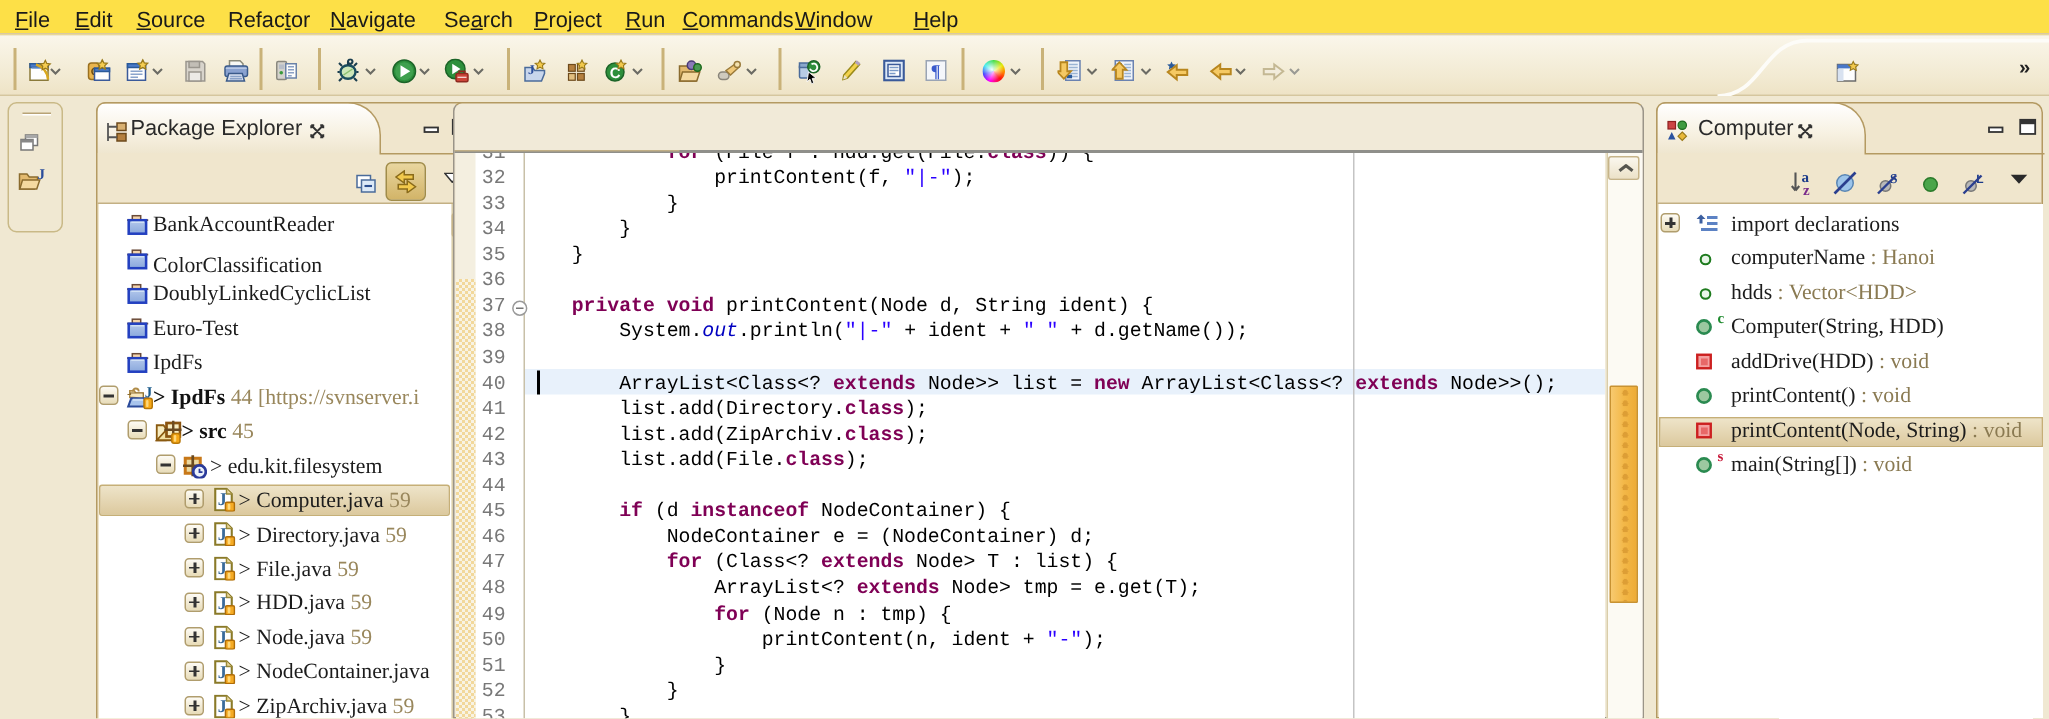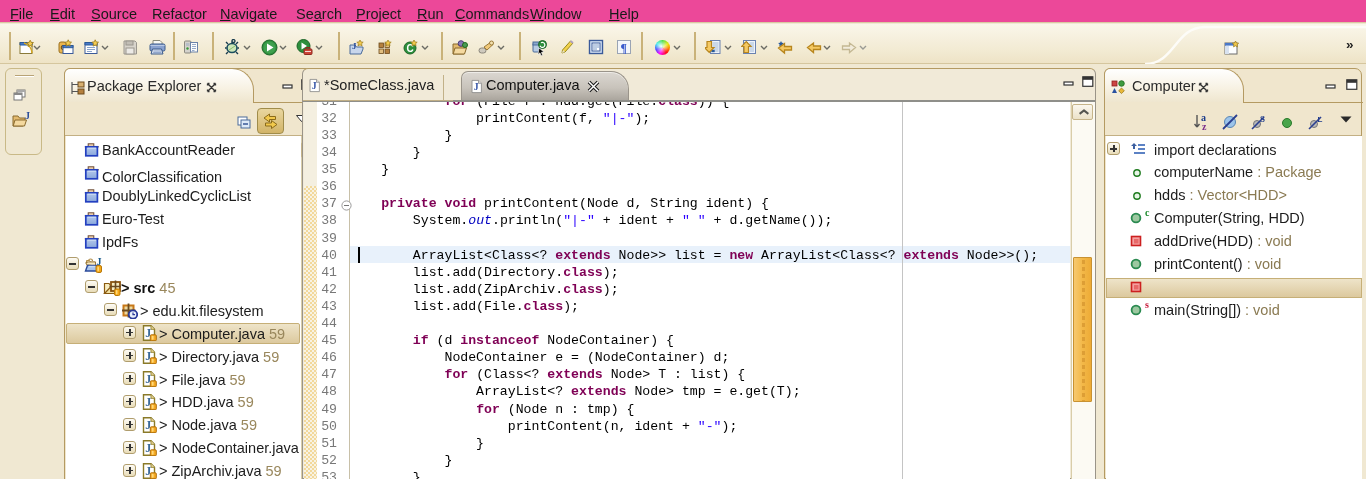--- a/index.html
+++ b/index.html
@@ -1,37 +1,37 @@
 <!DOCTYPE html>
 <html><head>
 <meta charset="utf-8">
 <style>
 * { margin:0; padding:0; box-sizing:border-box; }
 html,body { width:1366px; height:479px; overflow:hidden; }
 body { font-family:"Liberation Sans", sans-serif; background:#f0e8d2; }
 #root { position:relative; width:1366px; height:479px; background:#f0e8d2; overflow:hidden; }
 .abs { position:absolute; }
 #menubar { position:absolute; left:0; top:0; width:1366px; height:23px;
-  background:#ec4899; border-bottom:1px solid #d9c9a2; }
+  background:#fde047; border-bottom:1px solid #d9c9a2; }
 #menubar .mi { position:absolute; top:5.5px; font-size:14.5px; color:#1a1a1a; }
 #toolbar { position:absolute; left:0; top:24px; width:1366px; height:40px;
   background:linear-gradient(#faf6ea,#f2ead2 70%,#eee3c6); border-bottom:1px solid #d5c69e; }
 .tbsep { position:absolute; top:8px; width:2px; height:28px;
   background:#c9b279; }
 .chev { position:absolute; top:21px; width:8px; height:6px; }
 .ticon { position:absolute; top:15px; width:17px; height:17px; }
 .panel { position:absolute; border:1px solid #b49a62; border-radius:7px 7px 0 0; background:#f0e6cd; }
 .vtitle-tab { position:absolute; top:-1px; height:34px;
   background:linear-gradient(#ffffff,#f7f1e2 60%,#efe6cf);
   border:1px solid #b49a62; border-bottom:0;
   border-radius:6px 22px 0 0; }
 .vtitle-text { position:absolute; top:9.5px; font-size:14.5px; color:#2a2a2a; white-space:nowrap; }
 .goldline { position:absolute; height:1px; background:#b49a62; }
 .white { background:#fff; }
-.trow { position:absolute; font-size:14.5px; color:#1c1c1c; white-space:nowrap; }
+.trow { position:absolute; font-size:14.5px; color:#1c1c1c; white-space:nowrap;font-family:Liberation Serif, serif; }
 .grey { color:#99875c; }
 .grey2 { color:#8a7a52; }
 .selrow { position:absolute; background:linear-gradient(#eee4c9,#dcc99e);
   border:1px solid #c6af77; border-radius:2px; }
 .expbox { position:absolute; width:13px; height:13px; border:1px solid #b09d6d;
   border-radius:3px; background:linear-gradient(#fdfbf5,#e8dcb8); }
 .expbox i { position:absolute; left:2px; top:5px; width:7px; height:1.6px; background:#333; }
 .expbox.plus b { position:absolute; left:5px; top:2px; width:1.6px; height:7px; background:#333; }
 .sbtrack { position:absolute; background:#fcfaf3; border-left:1px solid #d9cda9; border-right:1px solid #d9cda9; }
 .sbthumb { position:absolute; width:13px;
@@ -419,20 +419,21 @@
 <svg class="abs" style="left:19px;top:97.7px" width="16" height="16">
           <use href="#i-folder"></use>
         </svg>
         <div class="trow" style="left:37px;top:97.9px">IpdFs</div>
 <div class="expbox" style="left:1px;top:121.2px;">
           <i></i>
         </div>
         <svg class="abs" style="left:19px;top:120.7px" width="18" height="16">
           <use href="#i-projopen"></use>
         </svg>
+        <div class="trow" style="left:37px;top:120.9px"><b>&gt; IpdFs</b> <span class="grey">44 [https://svnserver.i</span></div>
 <div class="expbox" style="left:20px;top:144.1px;">
           <i></i>
         </div>
         <svg class="abs" style="left:38px;top:143.6px" width="18" height="16">
           <use href="#i-srcpkg"></use>
         </svg>
         <div class="trow" style="left:56px;top:143.8px"><b>&gt; src</b> <span class="grey">45</span></div>
 <div class="expbox" style="left:39px;top:167.0px;">
           <i></i>
         </div>
@@ -499,46 +500,20 @@
     </div>
 
     <div class="sbtrack" style="left:236px;top:67.5px;width:15px;height:344px;"></div>
     <div class="sbbtn" style="left:236px;top:73.5px;">
         <div class="arrowup"></div>
       </div>
     <div class="sbthumb" style="left:237px;top:87.5px;height:324px;"></div>
   </div>
 
   <div id="editor" class="panel" style="left:302px;top:67.5px;width:794px;height:411.5px;border-color:#b49a62 #9a9488 #9a9488 #9a9488;background:#f1ead8;border-radius:6px 6px 0 0;">
-    <div id="edtabs" class="abs" style="left:0;top:0;width:792px;height:32px;">
-
-      <svg class="abs" style="left:5px;top:9.5px" width="13" height="15">
-          <use href="#i-jfile-p"></use>
-        </svg>
-      <div class="abs" style="left:21px;top:8px;font-size:14.5px;color:#222;">*SomeClass.java</div>
-      <div class="abs" style="left:140px;top:6px;width:1px;height:25px;background:#c2b188;"></div>
-
-      <div id="edtab2"></div>
-      <svg class="abs" style="left:167px;top:10px" width="13" height="15">
-          <use href="#i-jfile-p"></use>
-        </svg>
-      <div class="abs" style="left:183px;top:8.5px;font-size:14.5px;color:#111;">Computer.java</div>
-      <svg class="abs" style="left:284px;top:11.5px" width="13" height="13">
-          <path d="M2 2 L11 11 M11 2 L2 11" stroke="#1a1a1a" stroke-width="3.6"></path>
-          <path d="M2 2 L11 11 M11 2 L2 11" stroke="#fff" stroke-width="1.5"></path>
-        </svg>
-
-      <svg class="minicon" style="left:760px;top:7.5px" width="12" height="11">
-          <rect x="1" y="6" width="9" height="3" fill="#fff" stroke="#333" stroke-width="1.2"></rect>
-        </svg>
-      <svg class="minicon" style="left:779px;top:7.5px" width="12" height="11">
-          <rect x="0.8" y="0.8" width="10" height="9.5" fill="#fff" stroke="#333" stroke-width="1.2"></rect>
-          <rect x="0.8" y="0.8" width="10" height="3" fill="#333"></rect>
-        </svg>
-    </div>
     <div class="abs" style="left:0;top:31px;width:792px;height:2px;background:#8f8f8a;"></div>
     <div class="abs" style="left:0;top:31px;width:150px;height:1px;background:#c0ae85;"></div>
     <div class="white abs" style="left:1px;top:33px;width:766px;height:378px;"></div>
     <div id="edcontent" class="abs" style="left:0;top:33px;width:767px;height:378px;overflow:hidden;">
 
       <div class="abs" style="left:1px;top:0;width:13px;height:377px;background:#f4efe0;"></div>
       <div class="abs" style="left:1px;top:84.5px;width:13px;height:293px;background-color:#f8f3e3;
            background-image:linear-gradient(45deg,#f2d89b 25%,transparent 25%,transparent 75%,#f2d89b 75%),linear-gradient(45deg,#f2d89b 25%,transparent 25%,transparent 75%,#f2d89b 75%);
            background-position:0 0,2px 2px;background-size:4px 4px;"></div>
 
@@ -660,41 +635,42 @@
           <i></i>
           <b></b>
         </div>
         <svg class="abs" style="left:25px;top:5.3px" width="16" height="16">
           <use href="#i-import"></use>
         </svg>
         <div class="trow" style="left:49px;top:6px">import declarations</div>
 <svg class="abs" style="left:26px;top:31.2px" width="12" height="12">
           <use href="#i-field"></use>
         </svg>
-        <div class="trow" style="left:49px;top:28.4px">computerName<span class="grey2"> : Package</span></div>
+        <div class="trow" style="left:49px;top:28.4px">computerName<span class="grey2"> : Hanoi</span></div>
 <svg class="abs" style="left:26px;top:54.2px" width="12" height="12">
           <use href="#i-field"></use>
         </svg>
         <div class="trow" style="left:49px;top:51.4px">hdds<span class="grey2"> : Vector&lt;HDD&gt;</span></div>
 <svg class="abs" style="left:25px;top:76.1px" width="12" height="12">
           <use href="#i-meth-pub"></use>
         </svg>
         <div class="abs" style="left:40px;top:71.1px;font:bold 10px 'Liberation Serif';color:#1e8a2e">c</div>
         <div class="trow" style="left:49px;top:74.3px">Computer(String, HDD)</div>
 <svg class="abs" style="left:25px;top:99.0px" width="12" height="12">
           <use href="#i-meth-priv"></use>
         </svg>
         <div class="trow" style="left:49px;top:97.2px">addDrive(HDD)<span class="grey2"> : void</span></div>
 <svg class="abs" style="left:25px;top:122.0px" width="12" height="12">
           <use href="#i-meth-pub"></use>
         </svg>
         <div class="trow" style="left:49px;top:120.2px">printContent()<span class="grey2"> : void</span></div>
 <svg class="abs" style="left:25px;top:144.9px" width="12" height="12">
           <use href="#i-meth-priv"></use>
         </svg>
+        <div class="trow" style="left:49px;top:143.1px">printContent(Node, String)<span class="grey2"> : void</span></div>
 <svg class="abs" style="left:25px;top:167.8px" width="12" height="12">
           <use href="#i-meth-pub"></use>
         </svg>
         <div class="abs" style="left:40px;top:162.8px;font:bold 10px 'Liberation Serif';color:#c81a3a">s</div>
         <div class="trow" style="left:49px;top:166.0px">main(String[])<span class="grey2"> : void</span></div>
     </div>
   </div>
 
 </div>
 

